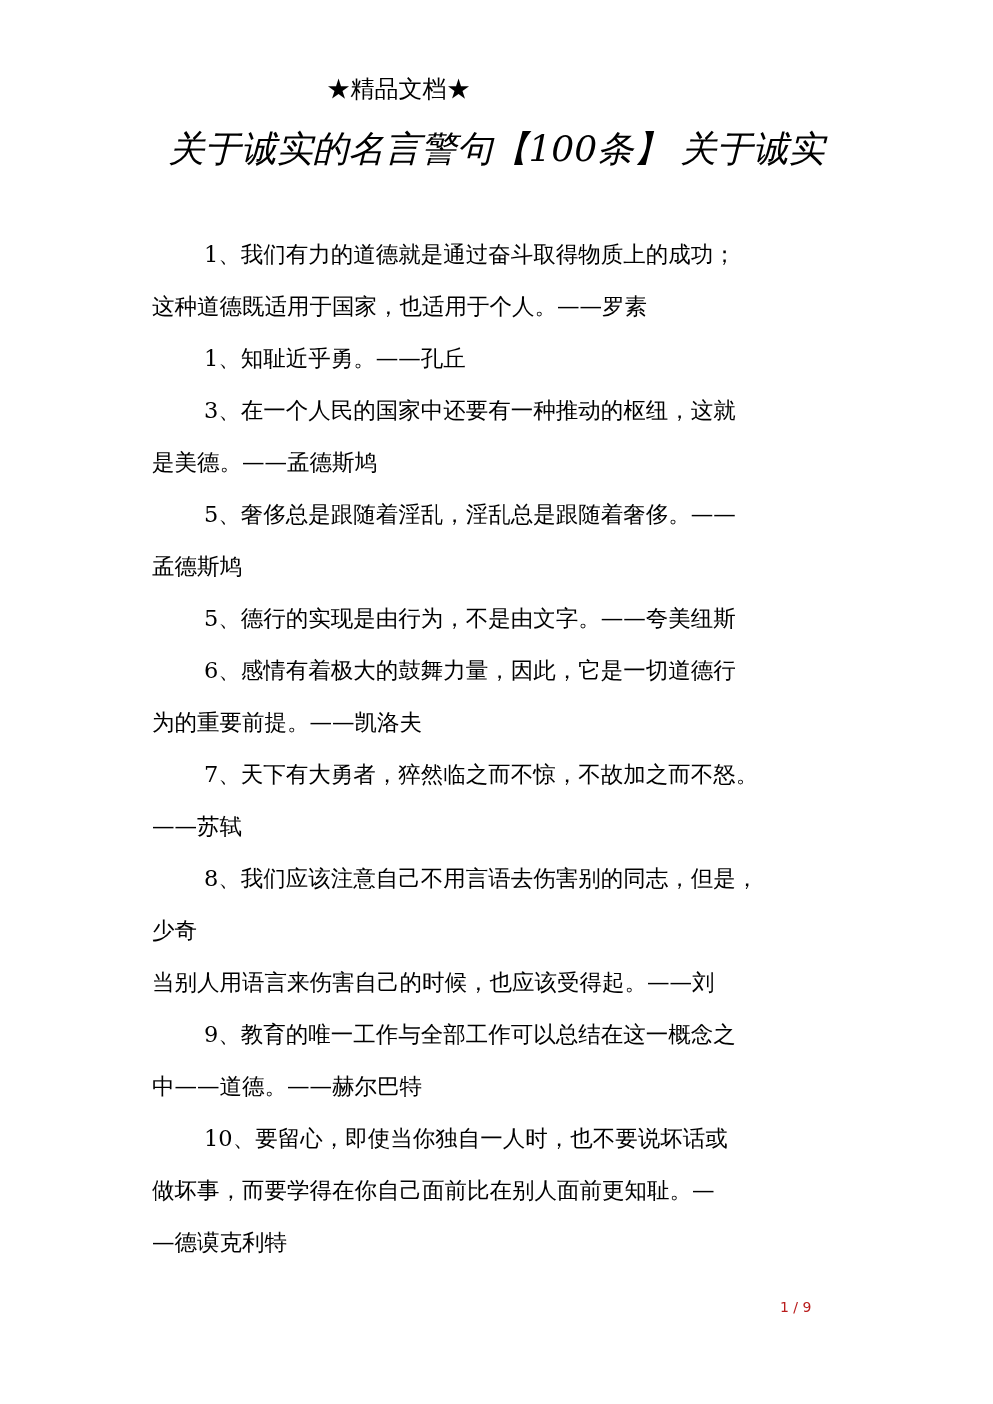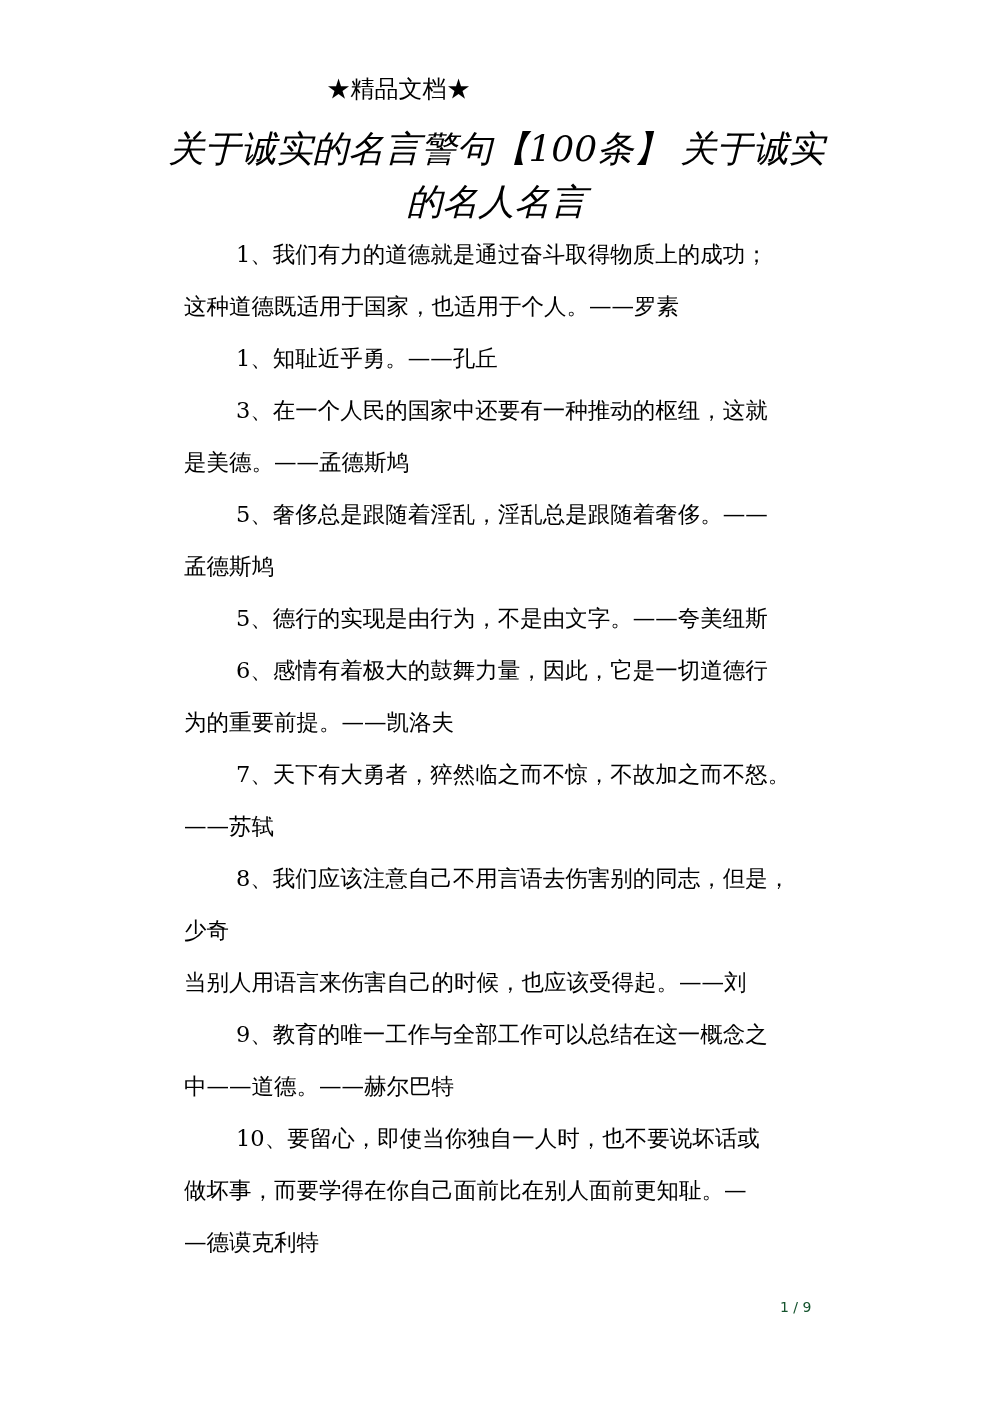--- a/index.html
+++ b/index.html
@@ -3,33 +3,32 @@
 <meta charset="utf-8">
 <style>
   html, body { margin: 0; padding: 0; background: #ffffff; }
   body { width: 993px; height: 1404px; position: relative; overflow: hidden;
          font-family: "DejaVu Serif", "Liberation Serif", serif; color: #000; }
   .header { position: absolute; top: 74px; left: 0; width: 797px; text-align: center;
             font-size: 24px; line-height: 30px; }
   .title { position: absolute; top: 122px; left: 150px; width: 693px; text-align: center;
            font-size: 36px; line-height: 53px; letter-spacing: 0px; font-style: italic; }
   .body { position: absolute; top: 228px; left: 152px; width: 690px; font-size: 22.5px; }
-  .line { height: 52px; line-height: 52px; white-space: nowrap; margin-left: 32px; }
+  .line { height: 52px; line-height: 52px; white-space: nowrap; }
   .indent { padding-left: 52px; }
   .footer { position: absolute; top: 1299px; left: 780px; font-size: 14px;
-            font-family: "DejaVu Sans", sans-serif; color: #14532d; }
+            font-family: "DejaVu Sans", sans-serif; color: #b91c1c; }
 </style>
 </head>
 <body>
 
 <div class="header">★精品文档★</div>
 
 <div class="title">
   <div>关于诚实的名言警句【100条】 关于诚实</div>
-  <div>的名人名言</div>
 </div>
 
 <div class="body">
   <div>
     <div class="line indent">1、我们有力的道德就是通过奋斗取得物质上的成功；</div>
     <div class="line">这种道德既适用于国家，也适用于个人。——罗素</div>
   </div>
   <div>
     <div class="line indent">1、知耻近乎勇。——孔丘</div>
   </div>

